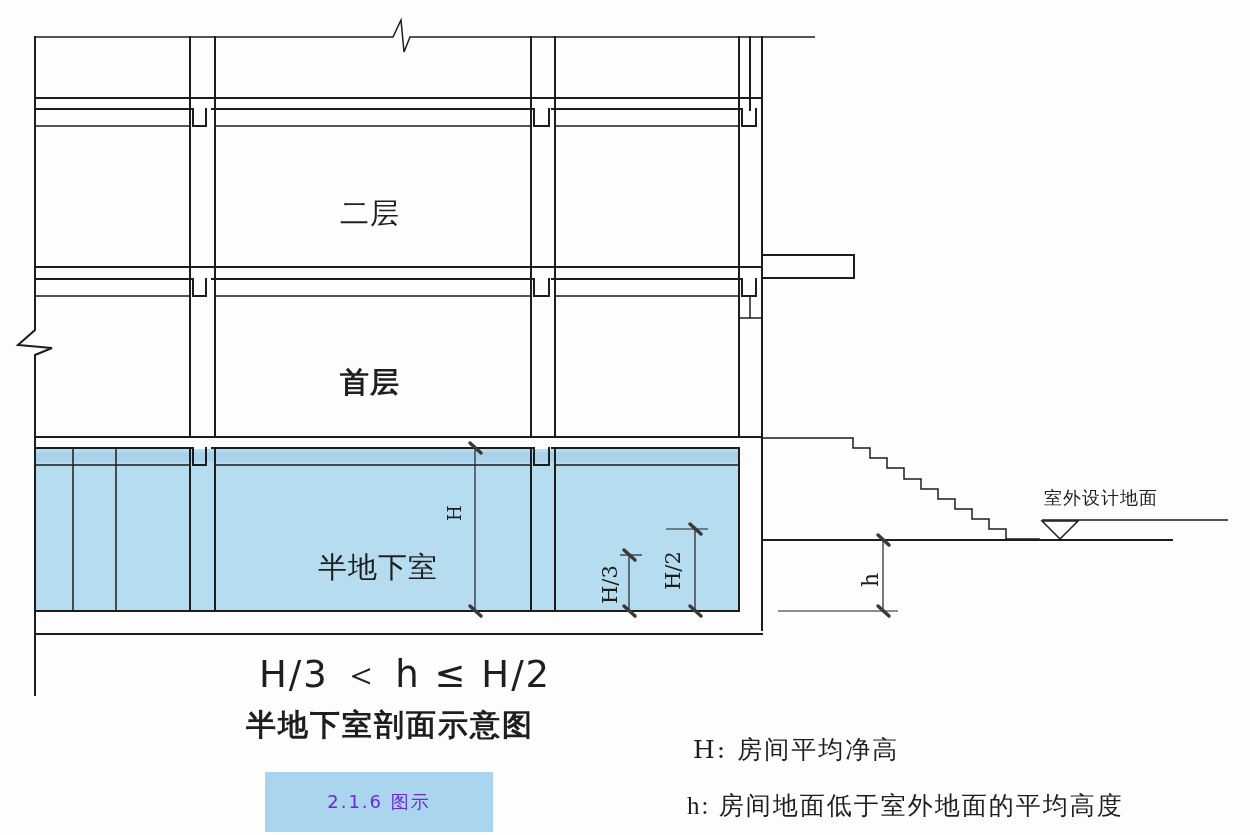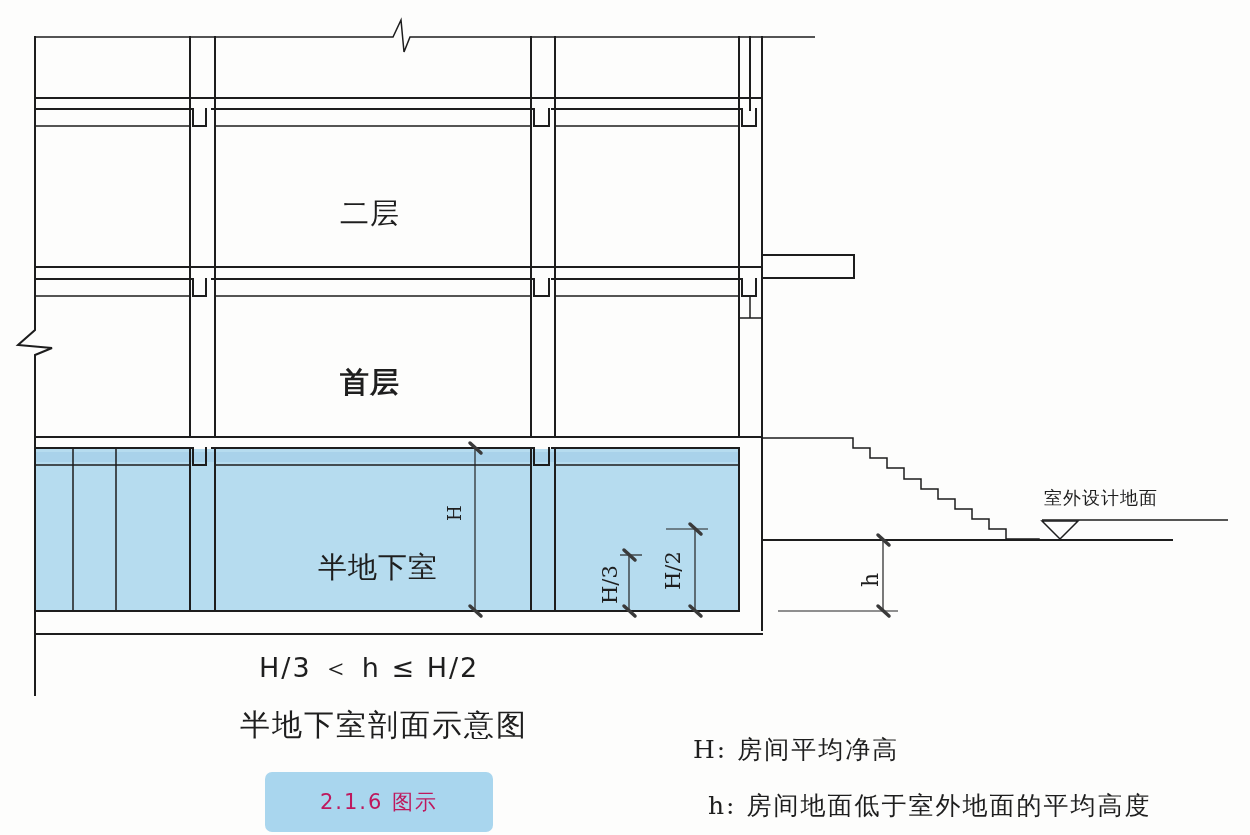--- a/index.html
+++ b/index.html
@@ -9,25 +9,25 @@
   .ln { stroke: #1d1d1d; fill: none; stroke-width: 2; stroke-linecap: square; }
   .lt { stroke: #1d1d1d; fill: none; stroke-width: 1.5; }
   .thin { stroke: #222; fill: none; stroke-width: 1.2; }
   .fill-blue { fill: #b6dcef; }
   .blue-band { fill: #9fcbe5; opacity: 0.55; }
   .tick { stroke: #3a3a3a; stroke-width: 3.5; stroke-linecap: round; }
   .lbl { position: absolute; color: #1e1e1e; white-space: nowrap; }
   .room { font-size: 29px; letter-spacing: 1px; }
   .serif { font-family: "DejaVu Serif", "Liberation Serif", serif; }
   .vert { transform-origin: left top; transform: rotate(-90deg); }
-  .formula { font-size: 27px; letter-spacing: 2px; }
+  .formula { font-size: 37px; letter-spacing: 2px; }
   .caption { font-size: 30px; letter-spacing: 2px; }
   .badge { position: absolute; left: 265px; top: 772px; width: 228px; height: 60px;
            background: #a9d6ee; display: flex; align-items: center; justify-content: center;
-           font-size: 21px; letter-spacing: 2px; color: #be185d; border-radius: 7px; }
+           font-size: 18px; letter-spacing: 2px; color: #6d28d9; }
   .legend { font-size: 25px; font-family: "DejaVu Serif", "Liberation Serif", serif; letter-spacing: 2px; margin-left: 48px; }
 </style>
 </head>
 <body>
 
 <svg width="1250" height="835" viewBox="0 0 1250 835">
 
   <rect class="fill-blue" x="36" y="449" width="703" height="162"></rect>
   <rect class="blue-band" x="36" y="452" width="703" height="10"></rect>
 
@@ -122,26 +122,26 @@
 <div class="lbl room" style="left:318px; top:536px;margin-top:12px;">半地下室</div>
 
 <div class="lbl serif vert" style="left:444px; top:521px; font-size:18px;">H</div>
 <div class="lbl serif vert" style="left:598px; top:604px; font-size:21px;">H/3</div>
 <div class="lbl serif vert" style="left:661px; top:590px; font-size:21px;">H/2</div>
 <div class="lbl serif vert" style="left:858px; top:587px; font-size:22px;">h</div>
 
 <div class="lbl" style="left:1044px; top:486px; font-size:18px; font-family:'DejaVu Serif','Liberation Serif',serif; letter-spacing:1px;">室外设计地面</div>
 
 <div class="lbl formula" style="left:259px; top:650px;">H/3 ＜ h ≤ H/2</div>
-<div class="lbl caption" style="left:240px; top:705px;">半地下室剖面示意图</div>
+<div class="lbl caption" style="left:246px; top:705px;font-weight:bold;">半地下室剖面示意图</div>
 
 <div class="badge">
     <span>2.1.6 图示</span>
   </div>
 
 <div class="lbl legend" style="left:645px; top:733px;">
   <span>H:</span>
   <span>房间平均净高</span>
 </div>
-<div class="lbl legend" style="left:660px; top:789px;">
+<div class="lbl legend" style="left:639px; top:789px;font-family:Liberation Serif, serif;">
   <span>h:</span>
   <span>房间地面低于室外地面的平均高度</span>
 </div>
 
 </body></html>

